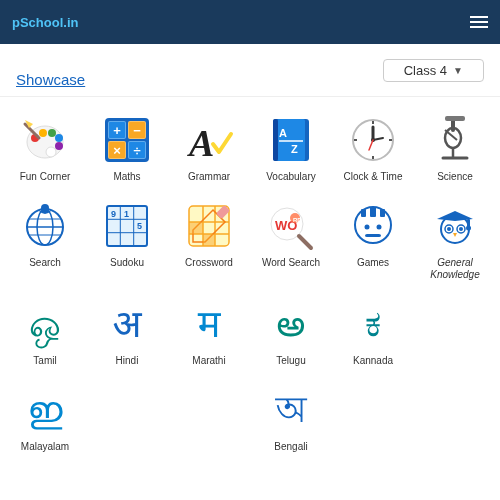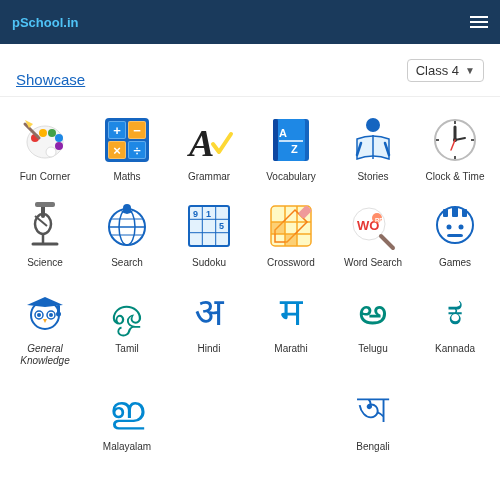--- a/index.html
+++ b/index.html
@@ -35,21 +35,21 @@
       cursor: pointer;
       margin-top: 19px;
     }
     .class-selector {
       display: flex;
       align-items: center;
       gap: 6px;
       background: #fff;
       border: 1px solid #ccc;
       border-radius: 4px;
-      padding: 3px 8px;
+      padding: 3px 20px;
       cursor: pointer;
       font-size: 13px;
       color: #333;
     }
     .class-selector .dropdown-arrow { color: #555; font-size: 10px; }
 
     
     .grid {
       display: grid;
       grid-template-columns: repeat(6, 1fr);
@@ -173,35 +173,20 @@
         <text x="10" y="22" font-size="11" font-weight="bold" fill="white" font-family="Arial">A</text>
         <line x1="10" y1="26" x2="34" y2="26" stroke="white" stroke-width="1.5"></line>
         <text x="22" y="38" font-size="11" font-weight="bold" fill="white" font-family="Arial">Z</text>
 
         <rect x="4" y="4" width="5" height="42" rx="2" fill="#0d47a1"></rect>
       </svg>
     </div>
     <div class="item-label">Vocabulary</div>
   </div>
 
-  <div class="grid-item">
-    <div class="icon-box">
-      <svg width="44" height="50" viewBox="0 0 44 50">
-
-        <circle cx="22" cy="10" r="7" fill="#1565c0"></circle>
-
-        <path d="M6,24 Q22,18 38,24 L38,44 Q22,38 6,44 Z" fill="#e3f2fd" stroke="#1565c0" stroke-width="1.5"></path>
-        <line x1="22" y1="20" x2="22" y2="44" stroke="#1565c0" stroke-width="1.5"></line>
-
-        <path d="M10,28 Q8,34 6,40" stroke="#1565c0" stroke-width="2.5" fill="none" stroke-linecap="round"></path>
-        <path d="M34,28 Q36,34 38,40" stroke="#1565c0" stroke-width="2.5" fill="none" stroke-linecap="round"></path>
-      </svg>
-    </div>
-    <div class="item-label">Stories</div>
-  </div>
 
   <div class="grid-item">
     <div class="icon-box">
       <svg width="48" height="48" viewBox="0 0 48 48">
         <circle cx="24" cy="24" r="20" fill="white" stroke="#bbb" stroke-width="2"></circle>
         <circle cx="24" cy="24" r="2" fill="#333"></circle>
 
         <line x1="24" y1="24" x2="24" y2="11" stroke="#333" stroke-width="3" stroke-linecap="round"></line>
 
         <line x1="24" y1="24" x2="34" y2="22" stroke="#333" stroke-width="2" stroke-linecap="round"></line>

